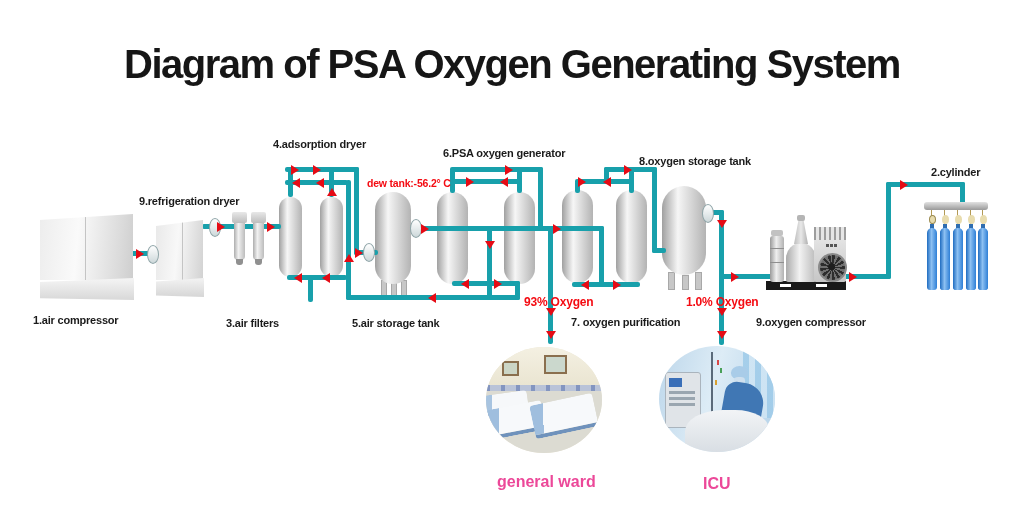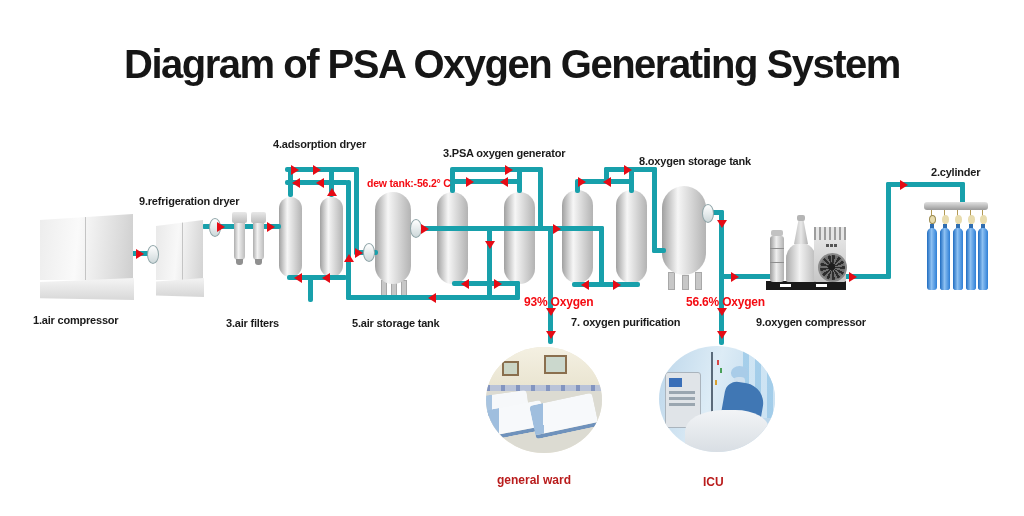--- a/index.html
+++ b/index.html
@@ -6,21 +6,21 @@
   #canvas{position:relative;width:1024px;height:516px;background:#ffffff;overflow:hidden;
           font-family:"Liberation Sans", sans-serif;}
   
   .title{position:absolute;left:0;right:0;top:42px;text-align:center;font-size:40px;
          font-weight:700;letter-spacing:-1.5px;color:#161616;white-space:nowrap;}
   
   .lbl{position:absolute;font-size:11px;font-weight:700;color:#1b1b1b;letter-spacing:-0.2px;
        white-space:nowrap;z-index:7;}
   .redlbl{position:absolute;font-size:12px;font-weight:700;color:#f40b12;letter-spacing:-0.2px;
        white-space:nowrap;z-index:7;}
-  .biglbl{position:absolute;font-size:12px;font-weight:700;color:#b91c1c;white-space:nowrap;z-index:7;}
+  .biglbl{position:absolute;font-size:16px;font-weight:700;color:#ec4899;white-space:nowrap;z-index:7;}
   
   .ph{position:absolute;height:5px;background:#18a0ab;z-index:3;border-radius:2px;}
   .pv{position:absolute;width:5px;background:#18a0ab;z-index:3;border-radius:2px;}
   
   .ar,.al,.au,.ad{position:absolute;width:0;height:0;z-index:6;}
   .ar{border-top:5px solid transparent;border-bottom:5px solid transparent;border-left:8px solid #e50b15;}
   .al{border-top:5px solid transparent;border-bottom:5px solid transparent;border-right:8px solid #e50b15;}
   .au{border-left:5px solid transparent;border-right:5px solid transparent;border-bottom:8px solid #e50b15;}
   .ad{border-left:5px solid transparent;border-right:5px solid transparent;border-top:8px solid #e50b15;}
   
@@ -215,29 +215,29 @@
     <div class="ad" style="left:546px;top:331px"></div>
     <div class="ad" style="left:717px;top:308px"></div>
     <div class="ad" style="left:717px;top:331px"></div>
   </div>
 
   <div class="lbl" style="left:33px;top:314px">1.air compressor</div>
   <div class="lbl" style="left:139px;top:195px">9.refrigeration dryer</div>
   <div class="lbl" style="left:226px;top:317px">3.air filters</div>
   <div class="lbl" style="left:273px;top:138px">4.adsorption dryer</div>
   <div class="lbl" style="left:352px;top:317px">5.air storage tank</div>
-  <div class="lbl" style="left:443px;top:147px">3.PSA oxygen generator</div>
+  <div class="lbl" style="left:443px;top:147px">6.PSA oxygen generator</div>
   <div class="lbl" style="left:571px;top:316px">7. oxygen purification</div>
   <div class="lbl" style="left:639px;top:155px">8.oxygen storage tank</div>
   <div class="lbl" style="left:756px;top:316px">9.oxygen compressor</div>
   <div class="lbl" style="left:931px;top:166px">2.cylinder</div>
 
   <div class="redlbl" style="left:367px;top:177px;font-size:10.5px">dew tank:-56.2° C</div>
   <div class="redlbl" style="left:524px;top:295px">93% Oxygen</div>
-  <div class="redlbl" style="left:686px;top:295px">56.6% Oxygen</div>
+  <div class="redlbl" style="left:686px;top:295px">1.0% Oxygen</div>
 
   <div style="position:absolute;left:486px;top:347px;width:116px;height:106px;border-radius:50%;overflow:hidden;z-index:1;background:#ece7d6;">
     <div style="position:absolute;left:0;top:0;width:100%;height:42px;background:linear-gradient(180deg,#f4f0e2,#e9e4d0);"></div>
     <div style="position:absolute;left:16px;top:14px;width:13px;height:11px;background:#ccd6c6;border:2px solid #8a6f4e;"></div>
     <div style="position:absolute;left:58px;top:8px;width:19px;height:15px;background:#cbd8cd;border:2px solid #8a6f4e;"></div>
     <div style="position:absolute;left:0;top:38px;width:100%;height:6px;background:#b9c3d8;
          background-image:repeating-linear-gradient(90deg,#8395c0 0 4px,transparent 4px 15px);"></div>
     <div style="position:absolute;left:0;top:44px;width:100%;height:62px;background:#dcdbd2;"></div>
     <div style="position:absolute;left:-4px;top:46px;width:46px;height:18px;border-radius:4px;transform:rotate(-8deg);
          background:linear-gradient(100deg,#a8c4e0 0 24%,#f6f8fa 24%);border-bottom:3px solid #7f9ec4;"></div>

